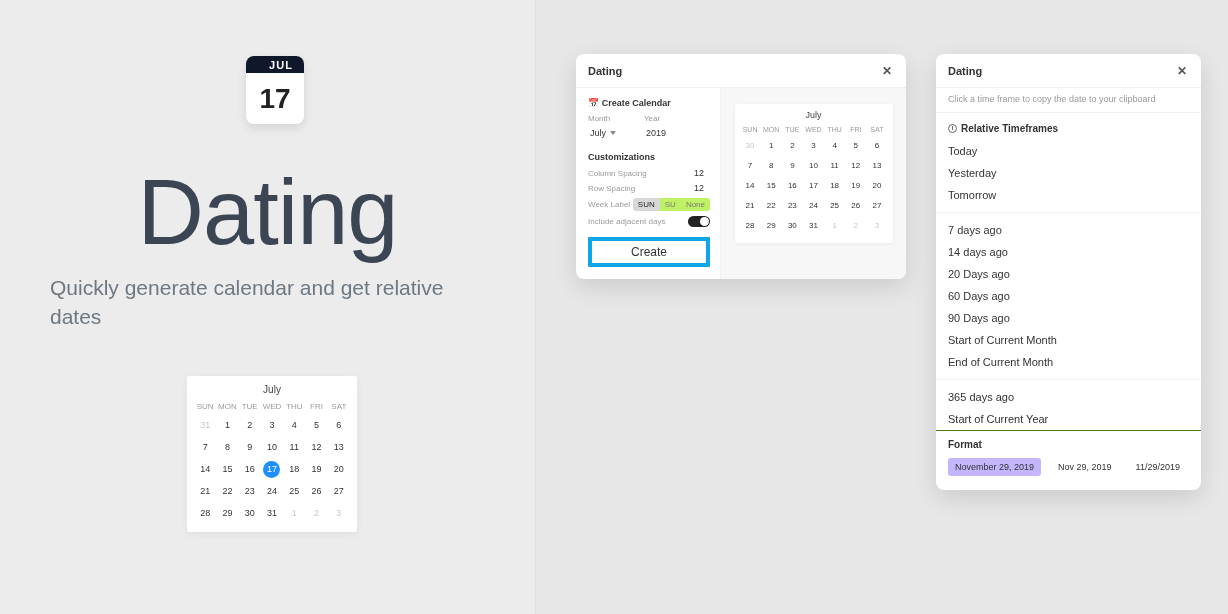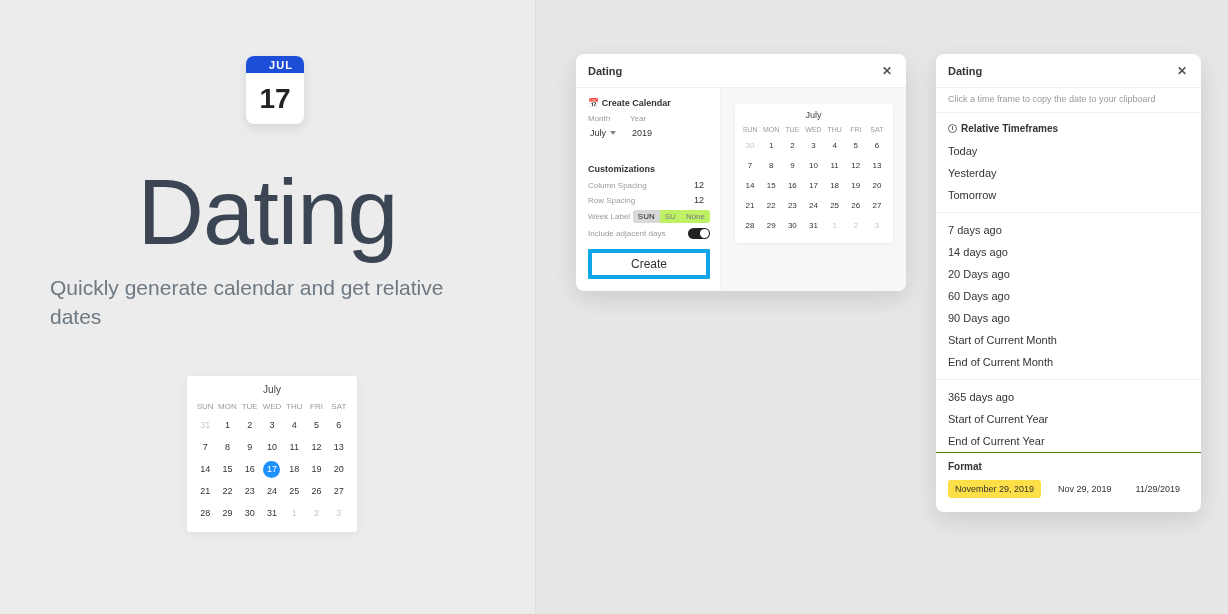--- a/index.html
+++ b/index.html
@@ -24,21 +24,21 @@
     position: absolute;
     left: 246px; top: 56px;
     width: 58px; height: 68px;
     background: #fff;
     border-radius: 8px;
     box-shadow: 0 4px 10px rgba(0,0,0,.1);
     overflow: hidden;
     display: flex; flex-direction: column;
   }
   .icon-tile .bar {
-    background: #1d4ed8;
+    background: #0f172a;
     color: #fff;
     text-align: center;
     font-size: 11px;
     font-weight: 700;
     letter-spacing: 1px;
     padding: 3px 0 2px 12px;
   }
   .icon-tile .num {
     flex: 1;
     display: flex; align-items: center; justify-content: center;
@@ -147,21 +147,21 @@
     font-size: 9px;
     color: #555;
     border-right: 1px solid #f2f2f2;
   }
   .winA .section-title {
     font-size: 9px;
     font-weight: 700;
     color: #333;
     margin-bottom: 6px;
   }
-  .winA .row2 { display: flex; gap: 14px; margin-bottom: 24px; }
+  .winA .row2 { display: flex; gap: 28px; margin-bottom: 12px; }
   .winA .lbl { font-size: 8px; color: #9a9a9a; margin-bottom: 3px; }
   .winA .fld {
     font-size: 9px; color: #333;
     display: inline-block;
     padding: 2px 10px 2px 2px;
     position: relative;
   }
   .winA .fld.dd::after {
     content: "";
     position: absolute; right: 0; top: 5px;
@@ -262,21 +262,21 @@
   .winB .divider { height: 1px; background: #f0f0f0; margin: 6px -12px; }
   .winB .fmt {
     border-top: 1px solid #4d7c0f;
     padding: 8px 12px 14px 12px;
   }
   .winB .fmt .k { font-size: 10px; font-weight: 700; margin-bottom: 8px;}
   .winB .fmt .opts { display: flex; gap: 10px; font-size: 9px; color: #333; align-items:center;}
   .winB .fmt .opts span {
     padding: 4px 7px; border-radius: 3px; cursor: pointer;
   }
-  .winB .fmt .opts span.sel { background: #fde047; }
+  .winB .fmt .opts span.sel { background: #c4b5fd; }
 
 </style>
 </head>
 <body>
 
 <div class="left">
   <div class="icon-tile">
     <div class="bar">JUL</div>
     <div class="num">17</div>
   </div>
@@ -480,21 +480,20 @@
         <div class="item">7 days ago</div>
         <div class="item">14 days ago</div>
         <div class="item">20 Days ago</div>
         <div class="item">60 Days ago</div>
         <div class="item">90 Days ago</div>
         <div class="item">Start of Current Month</div>
         <div class="item">End of Current Month</div>
         <div class="divider"></div>
         <div class="item">365 days ago</div>
         <div class="item">Start of Current Year</div>
-        <div class="item">End of Current Year</div>
       </div>
     <div class="fmt">
       <div class="k">Format</div>
       <div class="opts" id="wb-fmt">
           <span class="sel">November 29, 2019</span>
           <span>Nov 29, 2019</span>
           <span>11/29/2019</span>
         </div>
     </div>
   </div>

